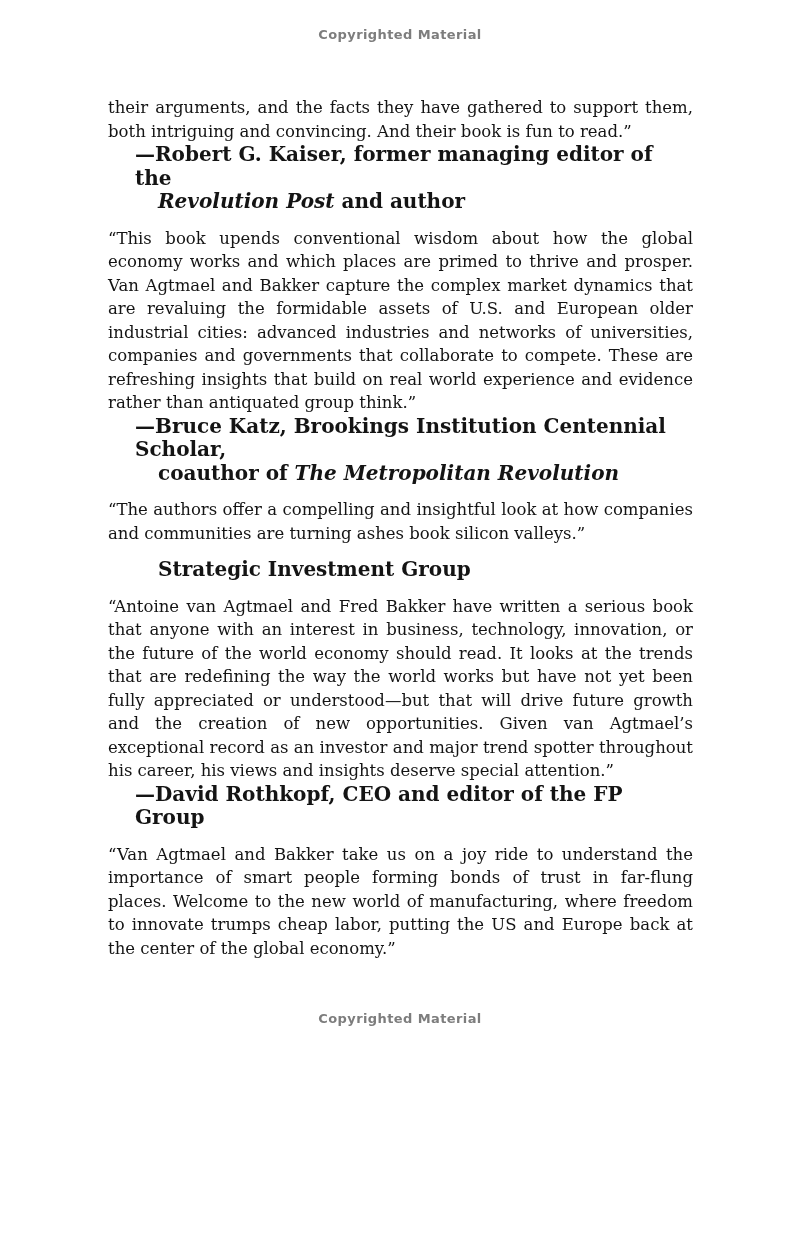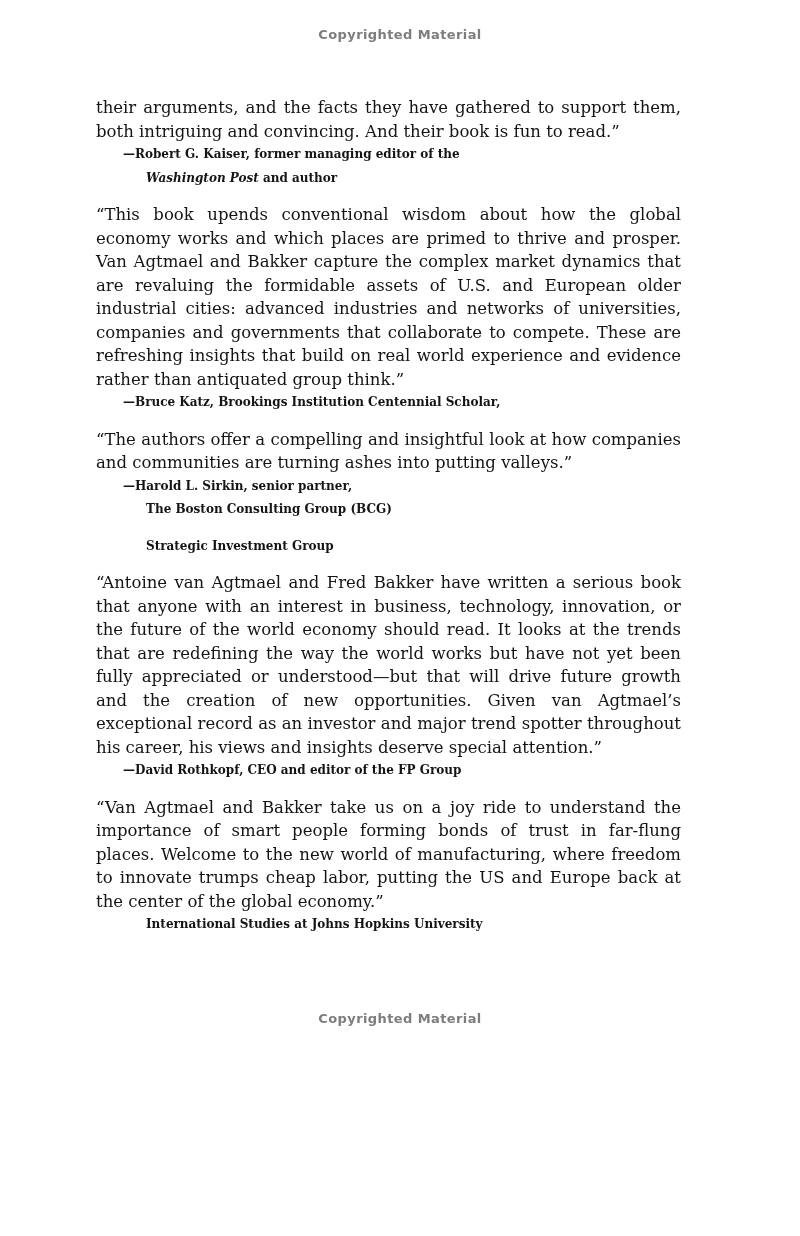--- a/index.html
+++ b/index.html
@@ -26,36 +26,36 @@
     font-weight: bold;
     font-size: 13px;
     letter-spacing: 0.4px;
     color: #7d7d7d;
   }
   .notice.top { top: 27px; }
   .notice.bottom { bottom: 26px; }
   .content {
     position: absolute;
     top: 96px;
-    left: 96px;
+    left: 108px;
     width: 585px;
   }
   .quote-block {
     margin: 0 0 13px 0;
   }
   .quote-text {
     margin: 0;
     font-size: 16.5px;
     line-height: 23.5px;
     text-align: justify;
     text-justify: inter-word;
   }
   .attribution {
     font-weight: bold;
-    font-size: 12px;
+    font-size: 20px;
     line-height: 23.5px;
   }
   .attr-line {
     padding-left: 27px;
   }
   .attr-line.attr-cont {
     padding-left: 50px;
   }
   .italic {
     font-style: italic;
@@ -65,49 +65,45 @@
 <body>
 
 <div class="page">
   <div class="notice top">Copyrighted Material</div>
 
   <div class="content">
       <div class="quote-block">
         <p class="quote-text">their arguments, and the facts they have gathered to support them, both intriguing and convincing. And their book is fun to read.”</p>
         <div class="attribution">
           <div class="attr-line"><span>—Robert G. Kaiser, former managing editor of the</span></div>
-          <div class="attr-line attr-cont"><span class="italic">Washington Post</span><span> and author</span></div>
+          <div class="attr-line attr-cont"><span class="italic">Revolution Post</span><span> and author</span></div>
         </div>
       </div>
       <div class="quote-block">
         <p class="quote-text">“This book upends conventional wisdom about how the global economy works and which places are primed to thrive and prosper. Van Agtmael and Bakker capture the complex market dynamics that are revaluing the formidable assets of U.S. and European older industrial cities: advanced industries and networks of universities, companies and governments that collaborate to compete. These are refreshing insights that build on real world experience and evidence rather than antiquated group think.”</p>
         <div class="attribution">
           <div class="attr-line"><span>—Bruce Katz, Brookings Institution Centennial Scholar,</span></div>
+          <div class="attr-line attr-cont"><span>coauthor of </span><span class="italic">The Metropolitan Revolution</span></div>
         </div>
       </div>
       <div class="quote-block">
-        <p class="quote-text">“The authors offer a compelling and insightful look at how companies and communities are turning ashes into putting valleys.”</p>
-        <div class="attribution">
-          <div class="attr-line"><span>—Harold L. Sirkin, senior partner,</span></div>
-          <div class="attr-line attr-cont"><span>The Boston Consulting Group (BCG)</span></div>
-        </div>
+        <p class="quote-text">“The authors offer a compelling and insightful look at how companies and communities are turning ashes book silicon valleys.”</p>
       </div>
       <div class="quote-block">
         <div class="attribution">
           <div class="attr-line attr-cont"><span>Strategic Investment Group</span></div>
         </div>
       </div>
       <div class="quote-block">
         <p class="quote-text">“Antoine van Agtmael and Fred Bakker have written a serious book that anyone with an interest in business, technology, innovation, or the future of the world economy should read. It looks at the trends that are redefining the way the world works but have not yet been fully appreciated or understood—but that will drive future growth and the creation of new opportunities. Given van Agtmael’s exceptional record as an investor and major trend spotter throughout his career, his views and insights deserve special attention.”</p>
         <div class="attribution">
           <div class="attr-line"><span>—David Rothkopf, CEO and editor of the FP Group</span></div>
         </div>
       </div>
       <div class="quote-block">
         <p class="quote-text">“Van Agtmael and Bakker take us on a joy ride to understand the importance of smart people forming bonds of trust in far-flung places. Welcome to the new world of manufacturing, where freedom to innovate trumps cheap labor, putting the US and Europe back at the center of the global economy.”</p>
         <div class="attribution">
-          <div class="attr-line attr-cont"><span>International Studies at Johns Hopkins University</span></div>
         </div>
       </div>
     </div>
 
   <div class="notice bottom">Copyrighted Material</div>
 </div>
 
 </body></html>

